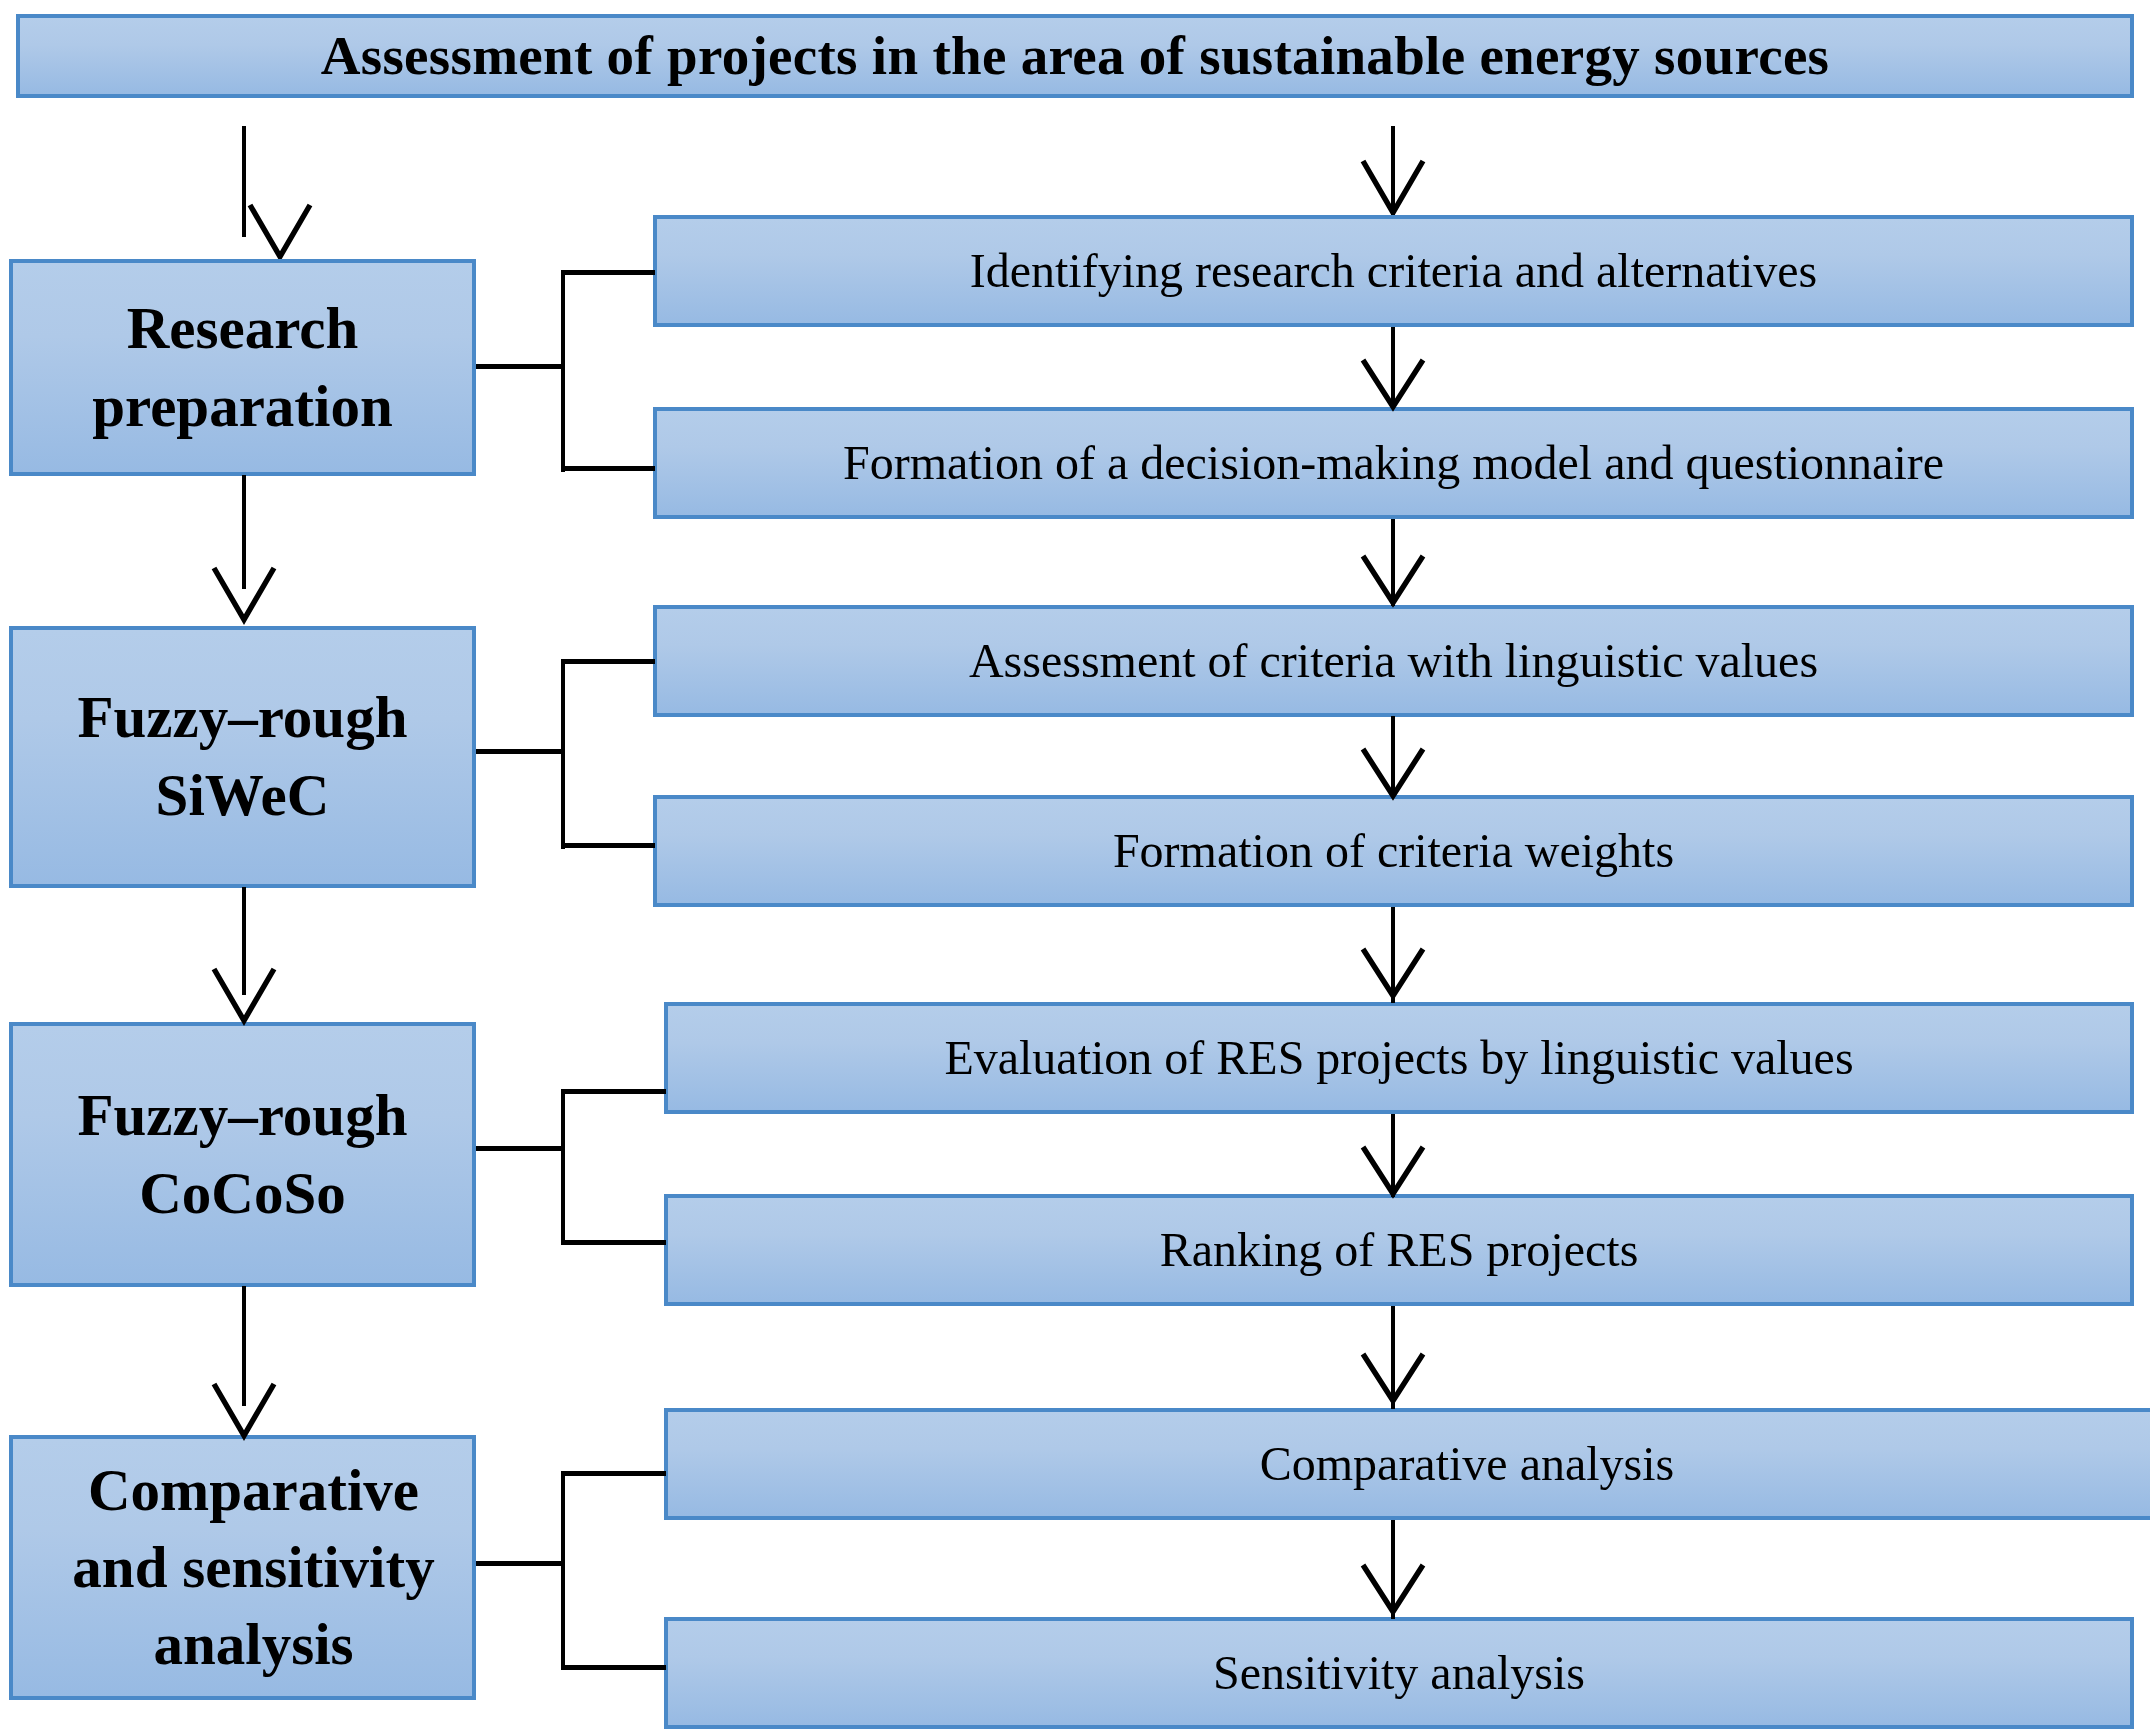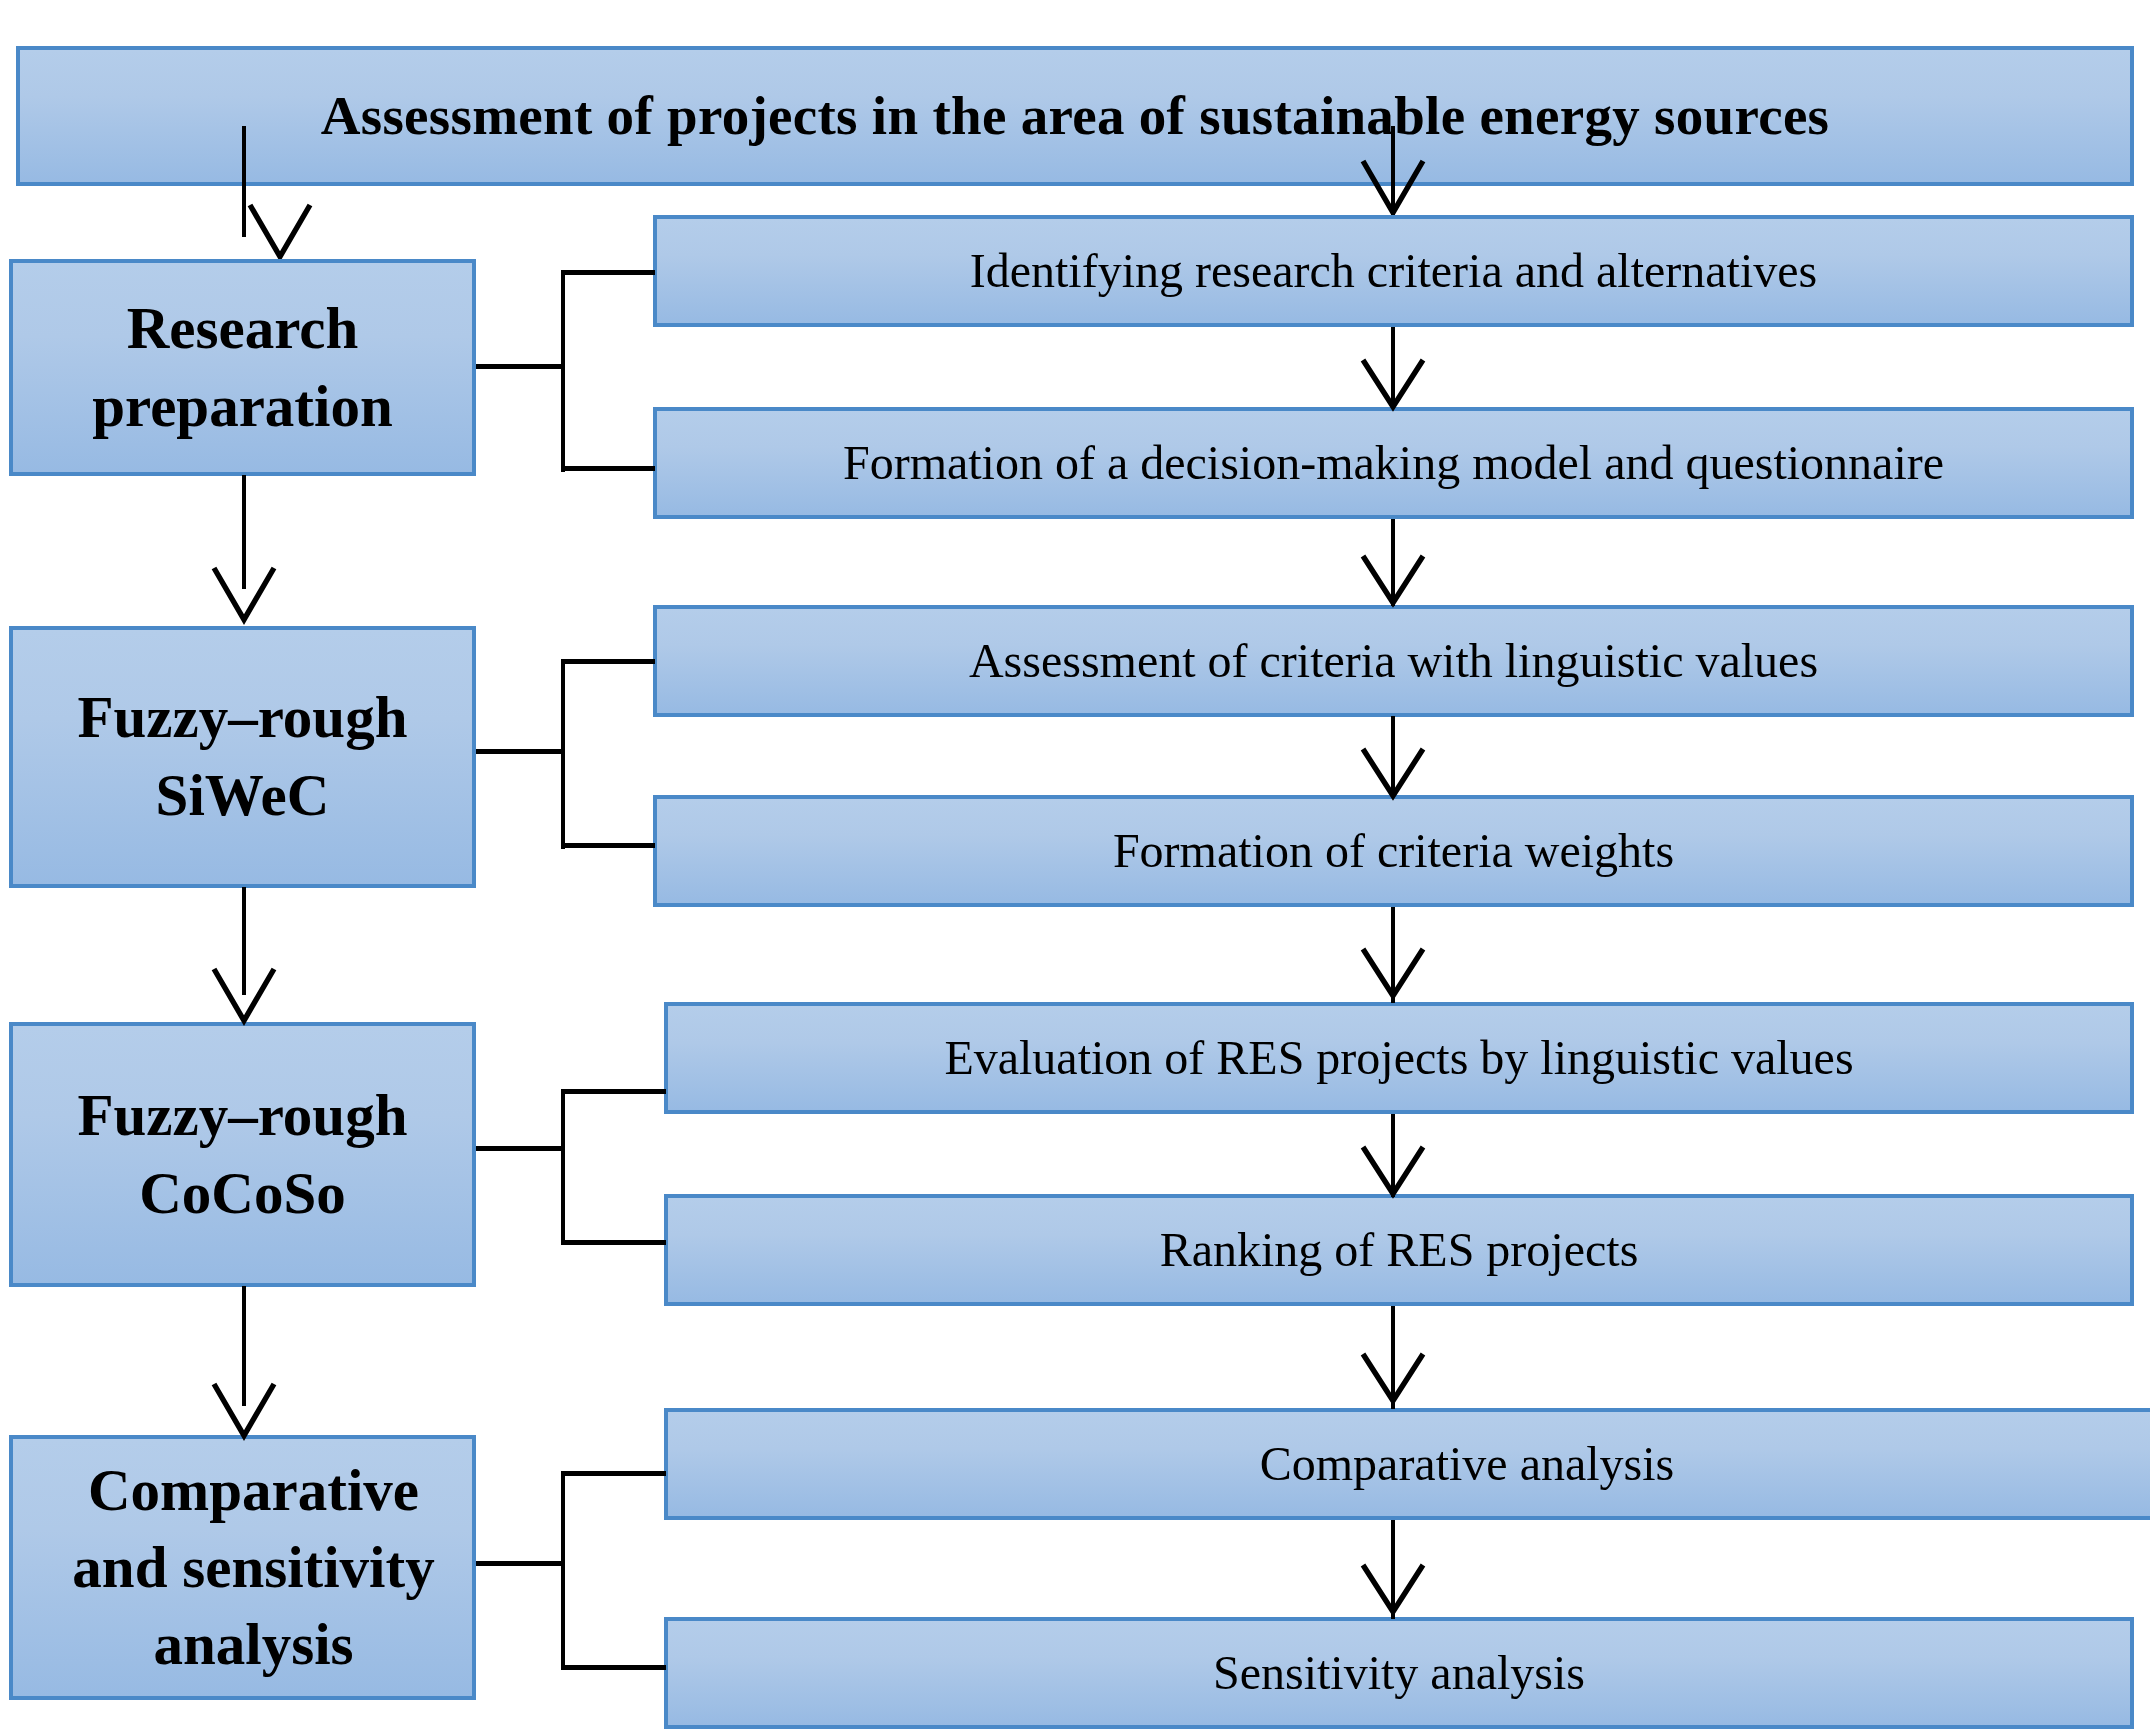--- a/index.html
+++ b/index.html
@@ -51,21 +51,21 @@
     width:0;height:0;
     overflow:visible;
   }
   .arrow svg{display:block;overflow:visible;}
 </style>
 </head>
 <body>
 
 <div id="stage">
 
-  <div class="box title-box" style="left:16px;top:14.4px;width:2118px;height:140px;margin-top:32px;">
+  <div class="box title-box" style="left:16px;top:14.4px;width:2118px;height:84px;">
     <span>Assessment of projects in the area of sustainable energy sources</span>
   </div>
 
   <div class="vline" style="left:242px;top:126px;height:111px;"></div>
   <div class="arrow" style="left:244px;top:199px;">
     <svg width="72" height="66" viewBox="0 0 120 110">
       <polyline points="10,10 60,96 110,10" fill="none" stroke="#000000" stroke-width="9"></polyline>
     </svg>
   </div>
 

